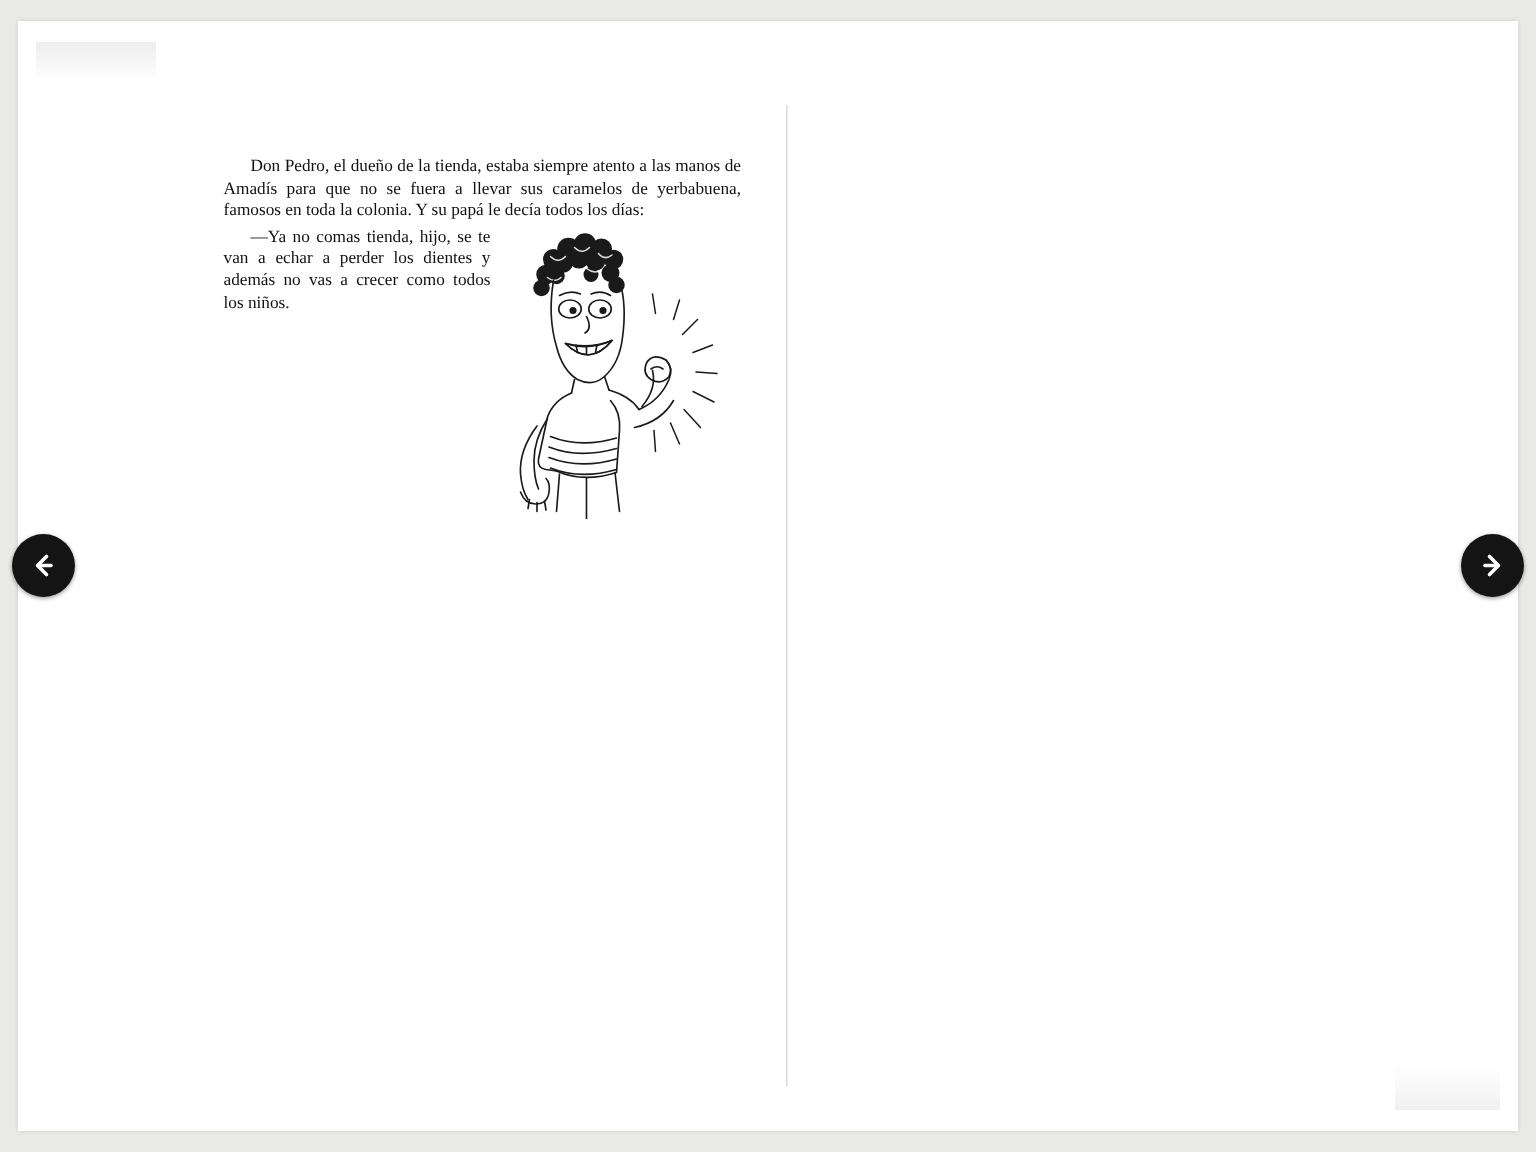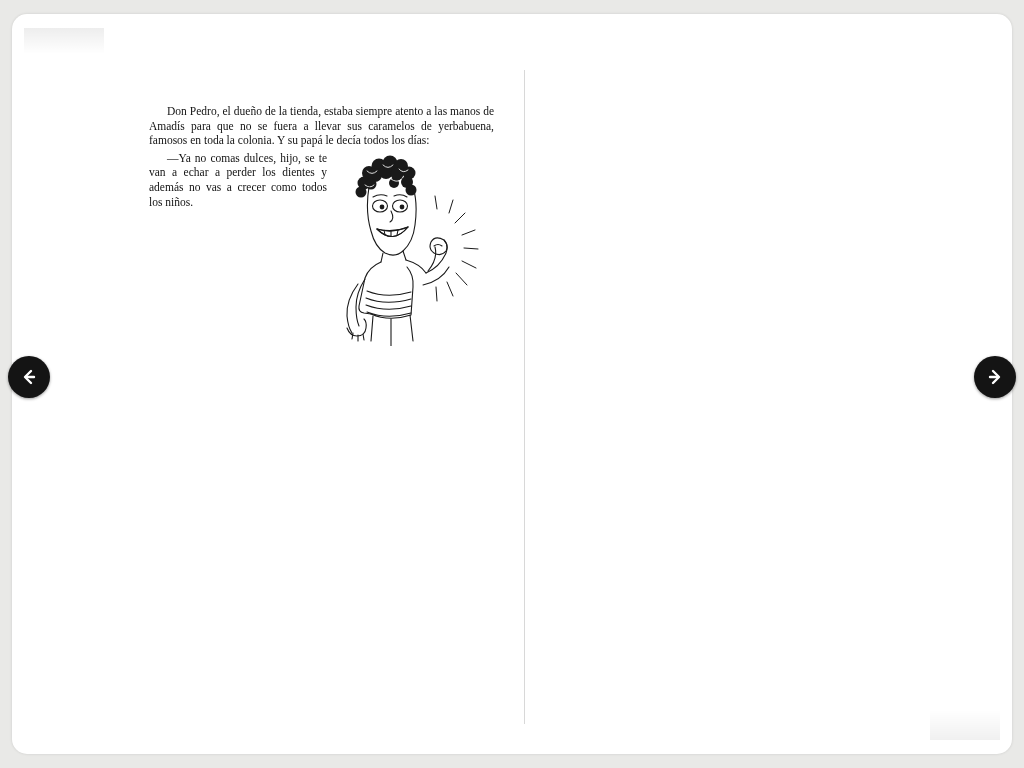--- a/index.html
+++ b/index.html
@@ -22,21 +22,20 @@
 
   
   #book-spread {
     position: absolute;
     left: 12px;
     top: 14px;
     width: 1000px;
     height: 740px;
     background: #ffffff;
     box-shadow: 0 0 3px rgba(0,0,0,0.12);
-    border-radius: 15px;
   }
 
   
   #page-gutter {
     position: absolute;
     left: 512px;
     top: 56px;
     width: 1px;
     height: 654px;
     background: #d8d8d8;
@@ -147,21 +146,21 @@
     <div id="page-gutter"></div>
 
     <div id="page-left">
       <div id="page-body">
 
         <p class="para" id="para-0">Don Pedro, el dueño de la tienda, estaba siempre atento a las manos de Amadís para que no se fuera a llevar sus caramelos de yerbabuena, famosos en toda la colonia. Y su papá le decía todos los días:</p>
 
         <div id="lower-block" class="clearfix">
 
           <div id="text-column">
-            <p class="para">—Ya no comas dulces, hijo, se te van a echar a perder los dientes y además no vas a crecer como todos los niños.</p>
+            <p class="para">—Ya no comas tienda, hijo, se te van a echar a perder los dientes y además no vas a crecer como todos los niños.</p>
           </div>
 
           <div id="figure">
             <svg width="163" height="195" viewBox="0 0 163 195" xmlns="http://www.w3.org/2000/svg">
               <rect x="0" y="0" width="163" height="195" fill="#ffffff"></rect>
               <g stroke="#1a1a1a" fill="none" stroke-width="1.1" stroke-linecap="round" stroke-linejoin="round">
 
                 <g fill="#1a1a1a" stroke="none">
                   <circle cx="38" cy="22" r="7"></circle>
                   <circle cx="48" cy="15" r="7.5"></circle>

